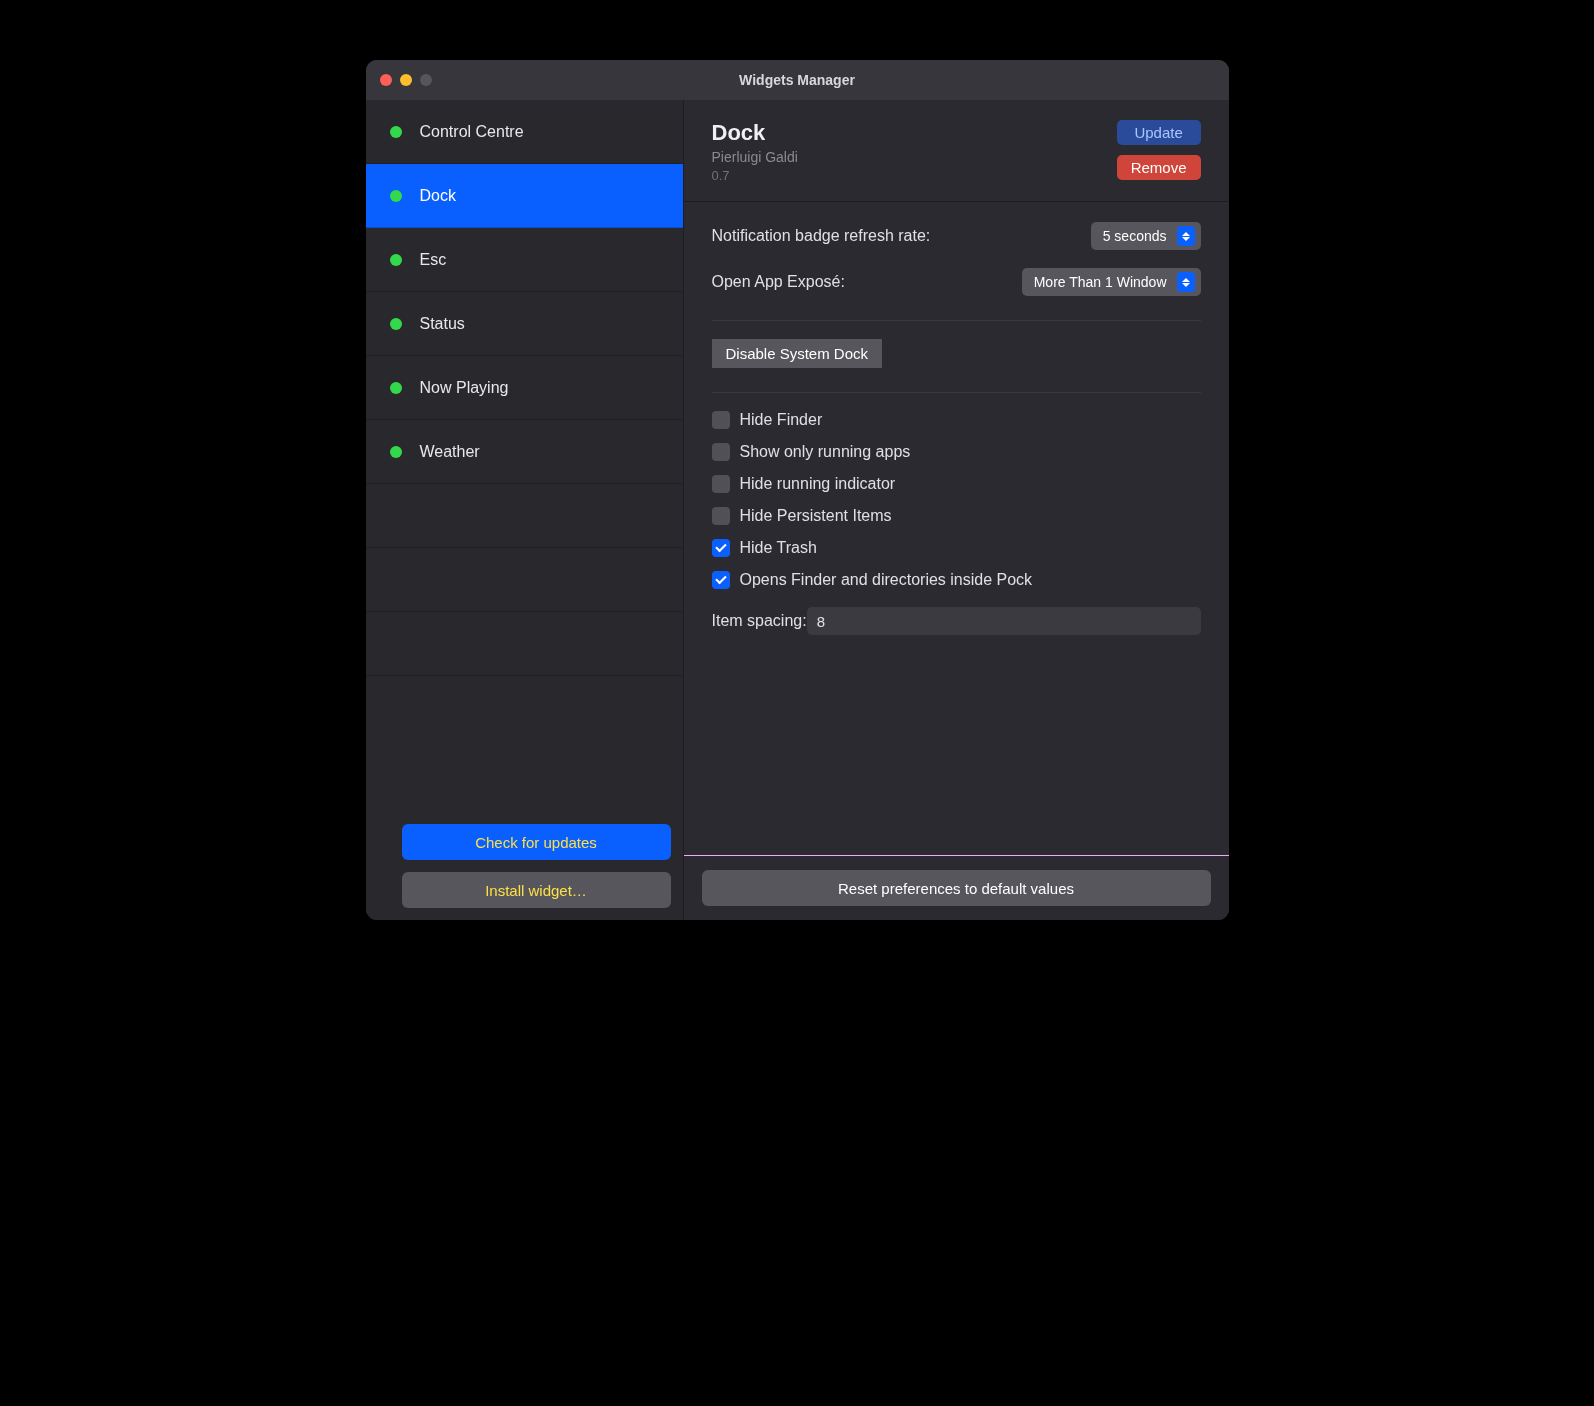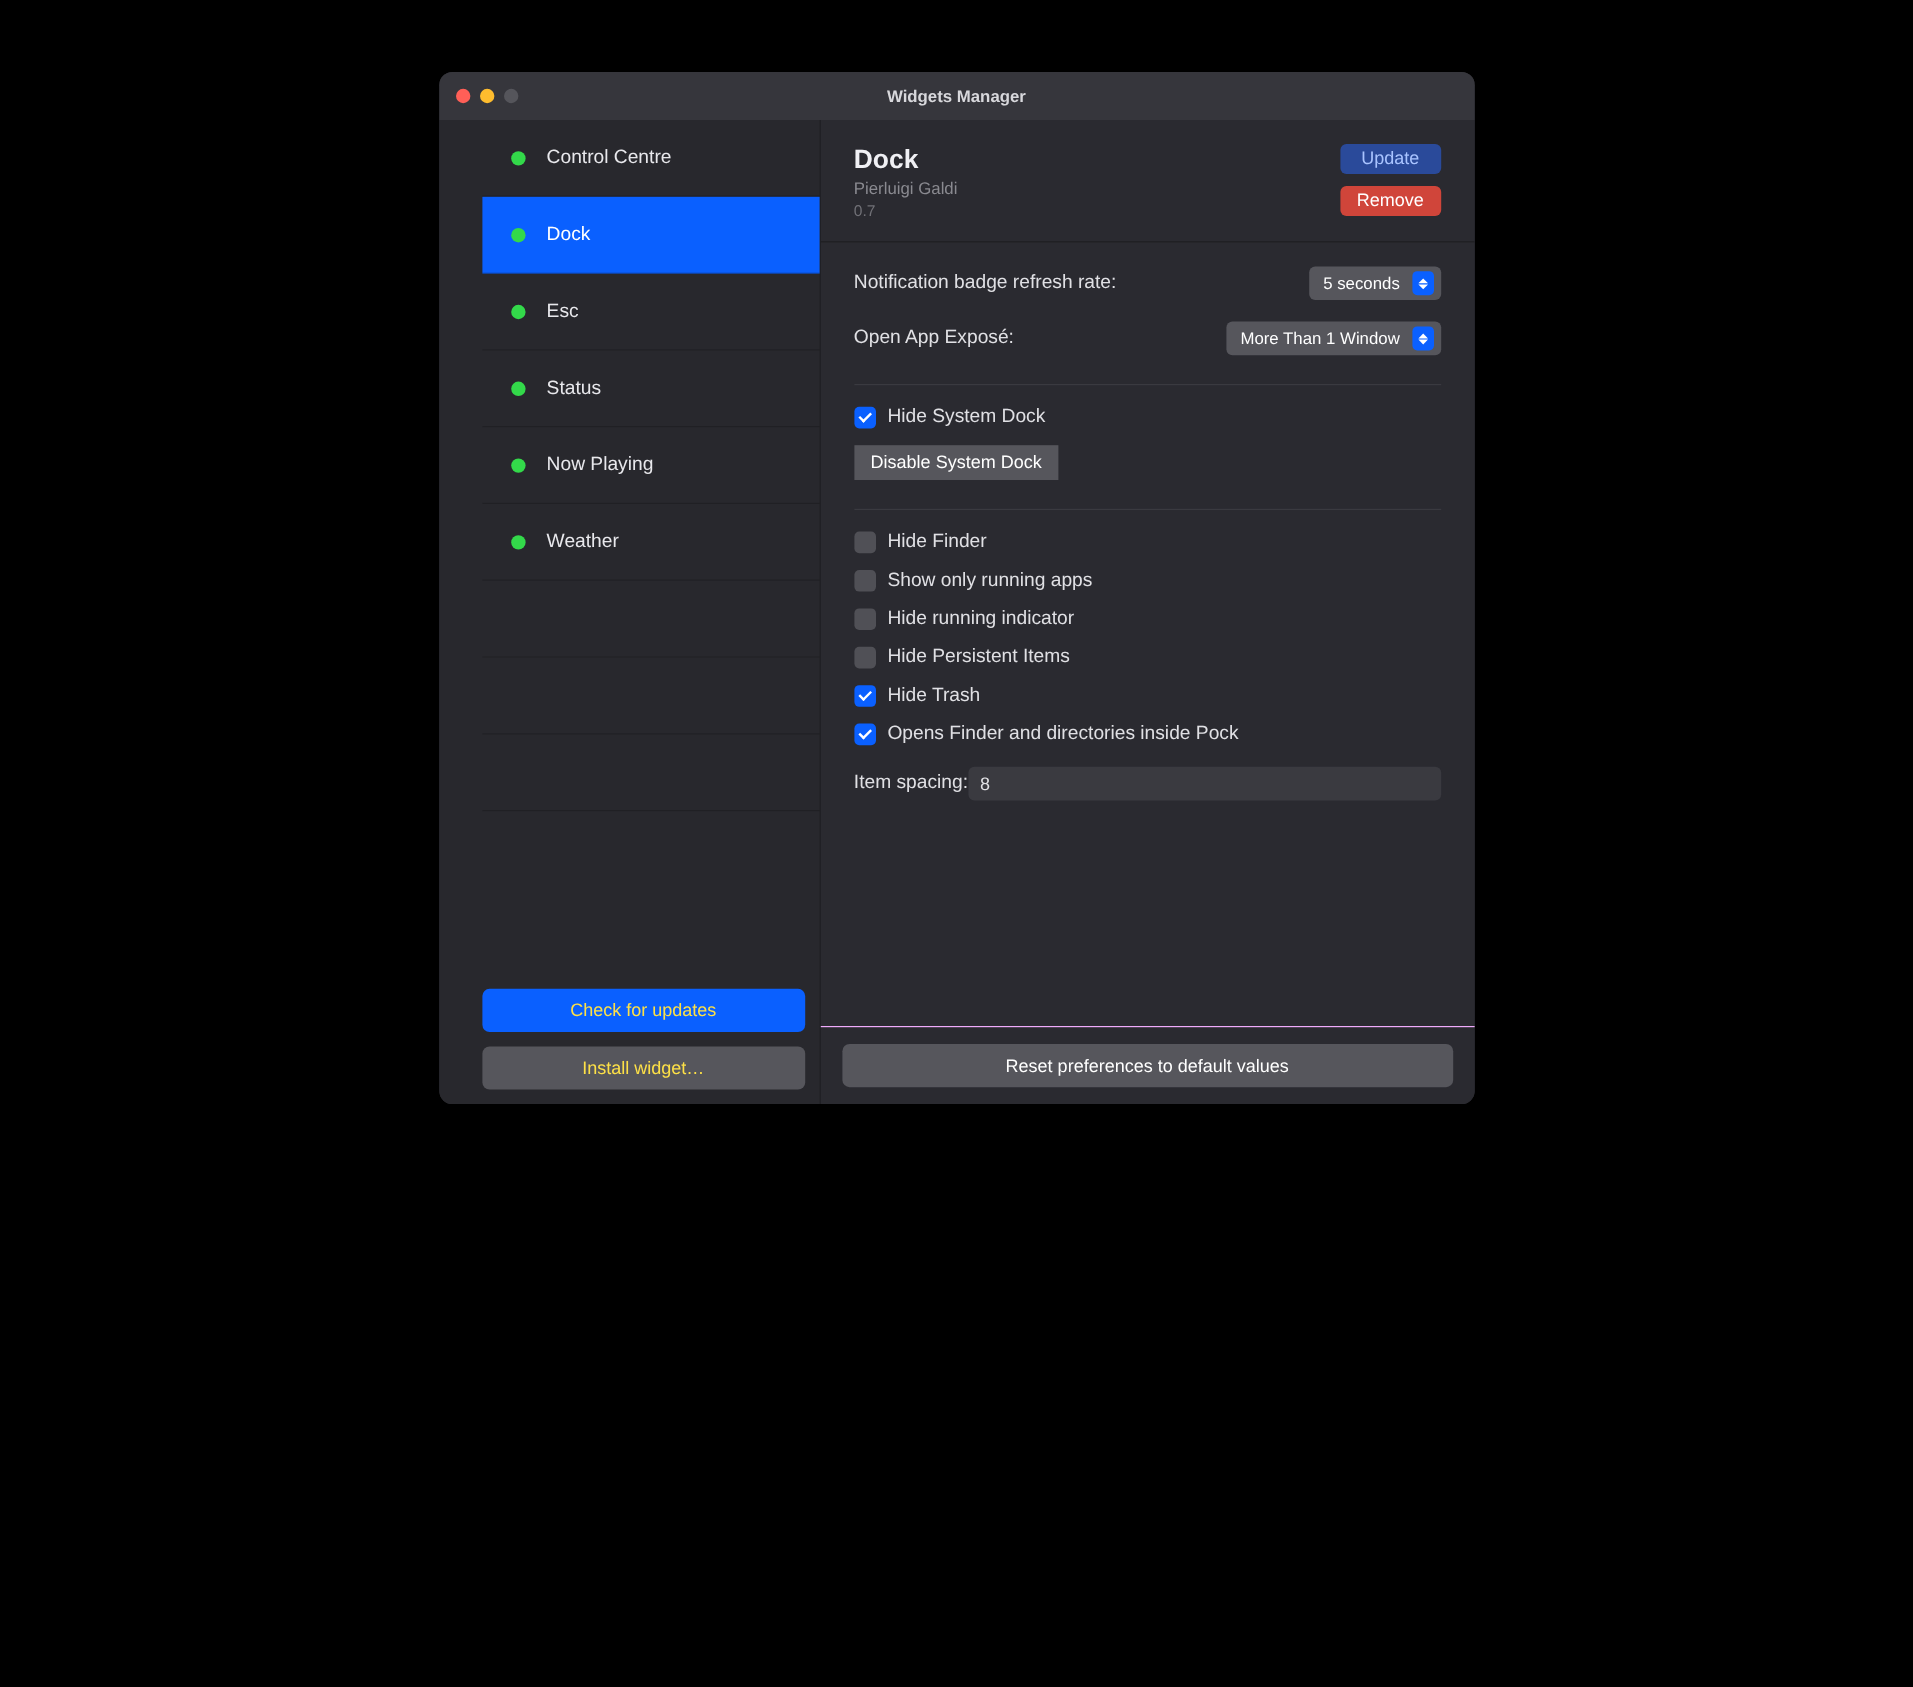--- a/index.html
+++ b/index.html
@@ -34,21 +34,21 @@
       pointer-events: none;
     }
     .body { display: flex; height: 820px; }
     .sidebar {
       width: 318px;
       background: #28282d;
       display: flex;
       flex-direction: column;
       border-right: 1px solid #1e1e22;
     }
-    .sidebar-list { flex: 1; padding-left: 36px; }
+    .sidebar-list { flex: 1; }
     .sidebar-item {
       height: 64px;
       display: flex;
       align-items: center;
       padding: 0 24px;
       gap: 18px;
       cursor: pointer;
       border-bottom: 1px solid rgba(0,0,0,0.18);
     }
     .sidebar-item.selected { background: #0a60ff; }
@@ -279,24 +279,20 @@
             <span>More Than 1 Window</span>
             <div class="select-arrows">
               <div class="arr-up"></div>
                 <div class="arr-down"></div>
             </div>
           </div>
         </div>
 
         <div class="hr"></div>
 
-        <div class="checkrow">
-          <div class="checkbox checked"></div>
-          <span>Hide System Dock</span>
-        </div>
         <button class="graybtn">Disable System Dock</button>
 
         <div class="hr"></div>
 
         <div class="checkrow">
           <div class="checkbox"></div>
           <span>Hide Finder</span>
         </div>
         <div class="checkrow">
           <div class="checkbox"></div>

